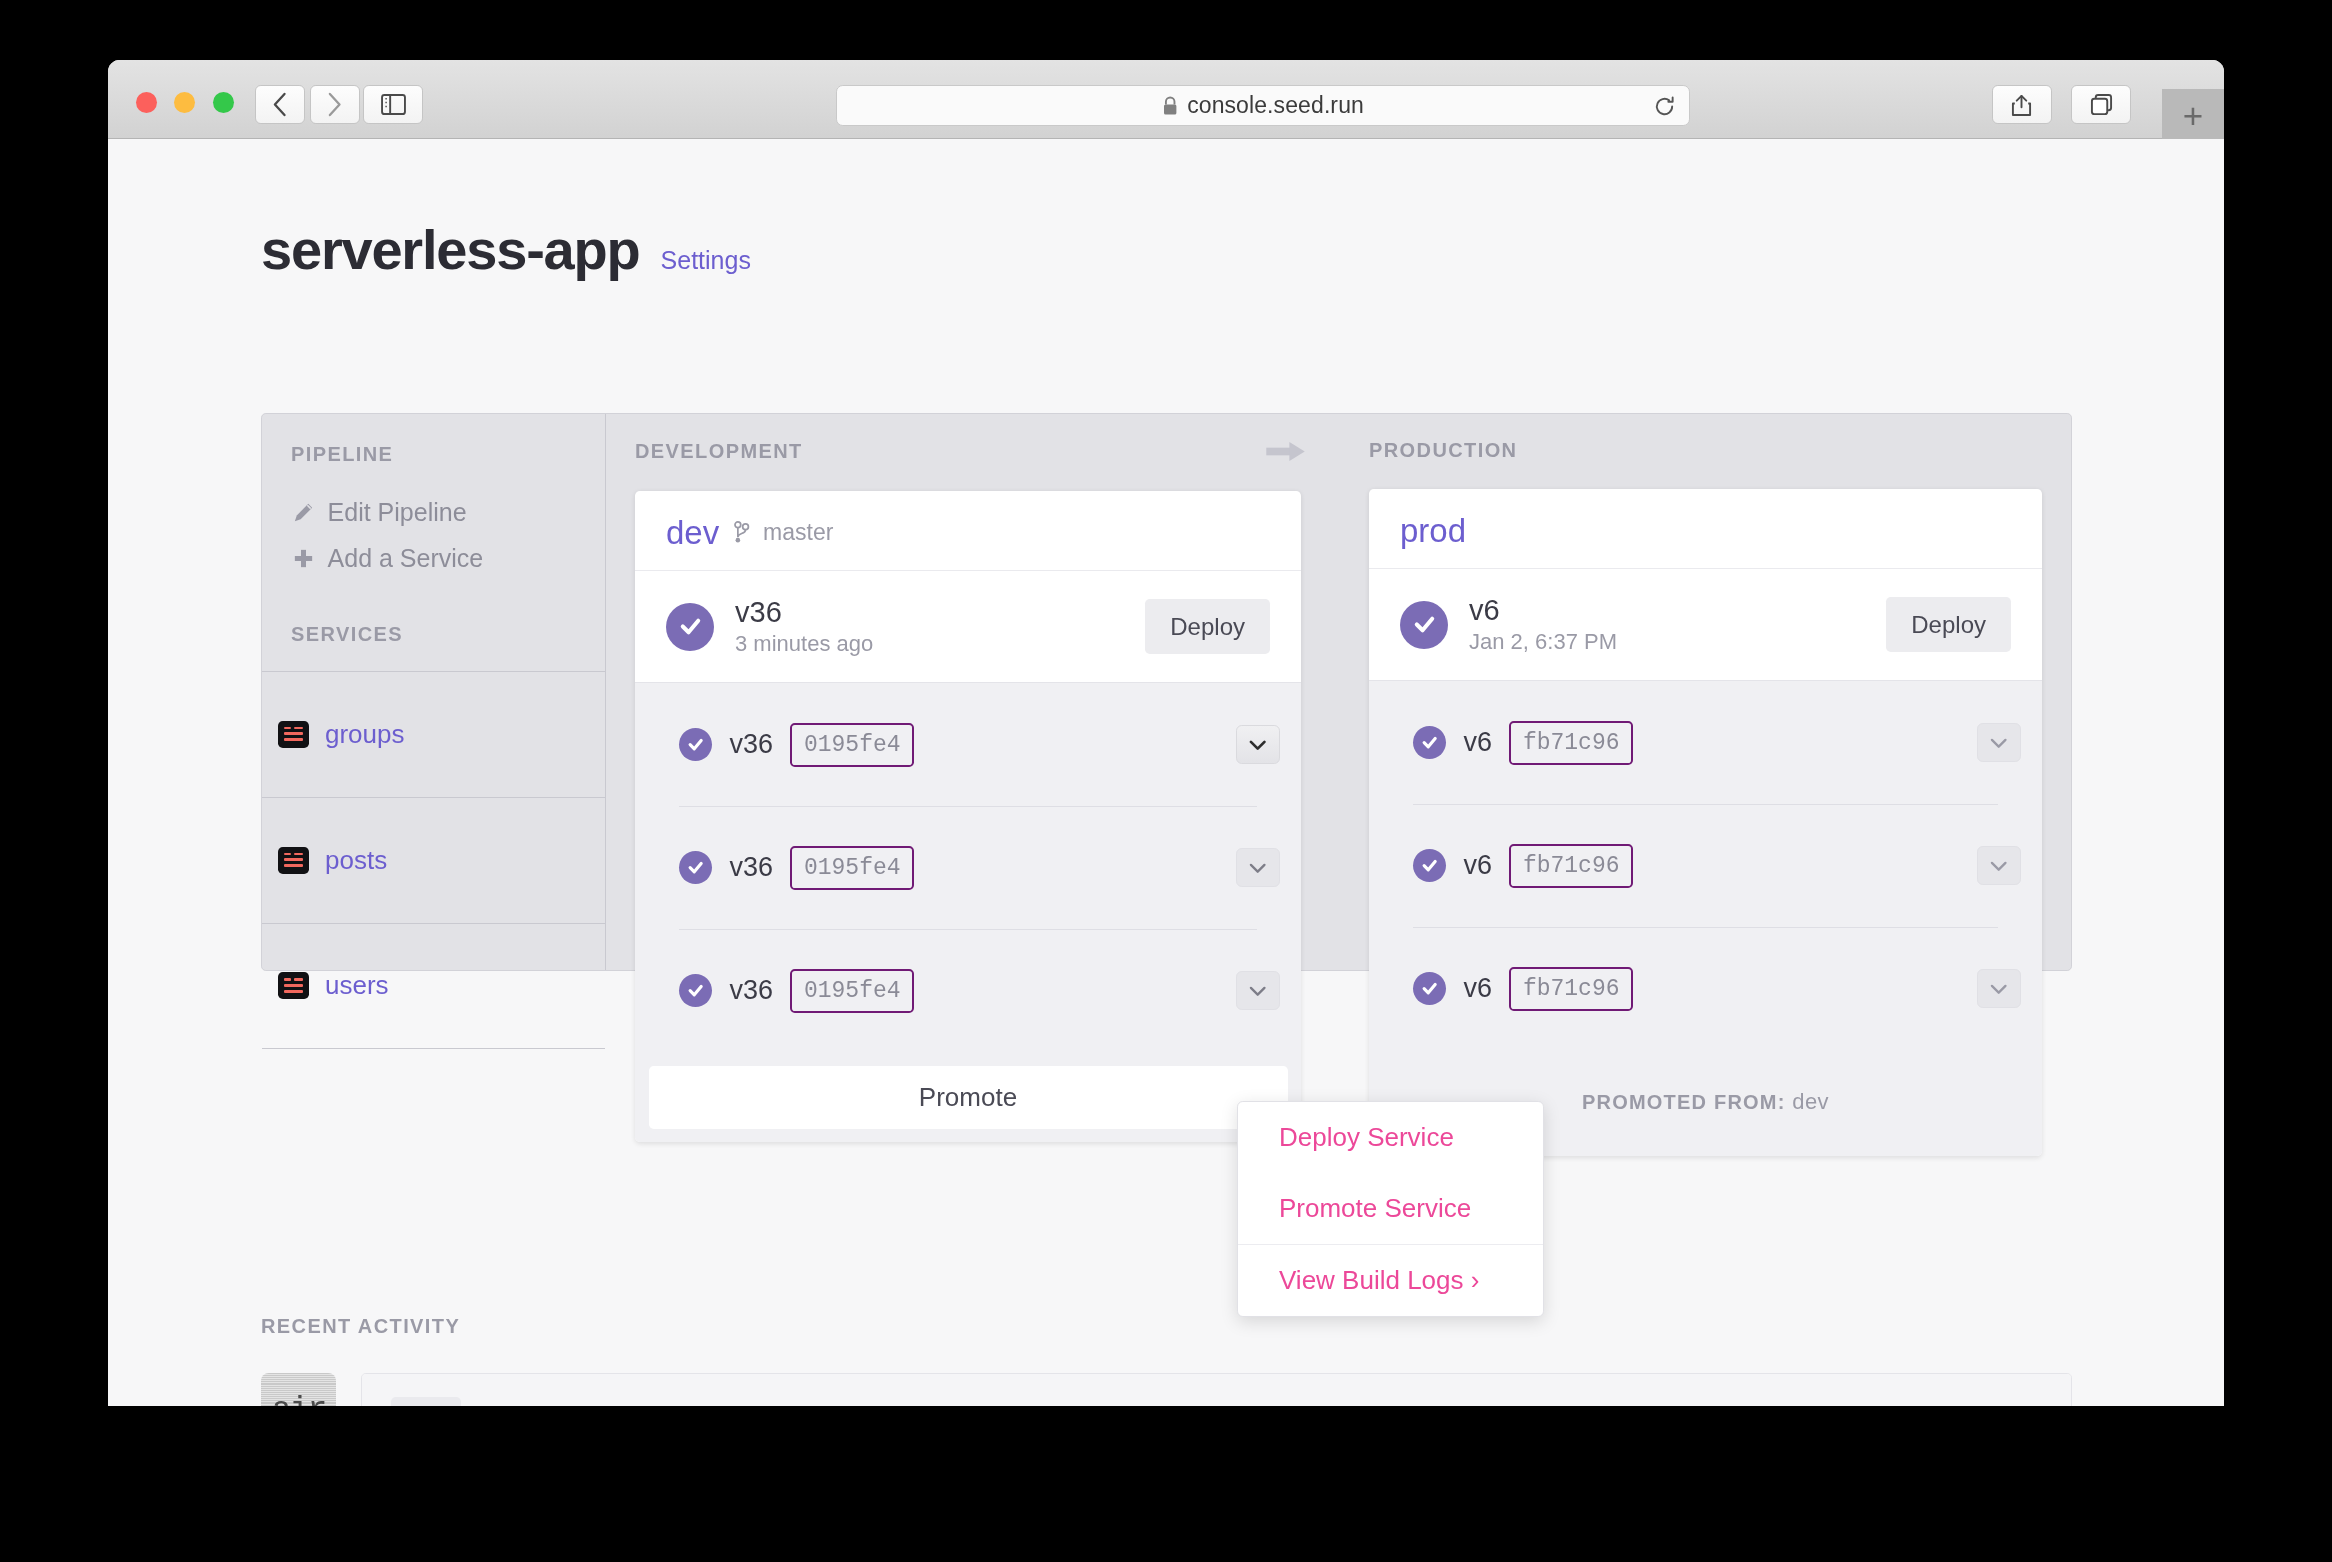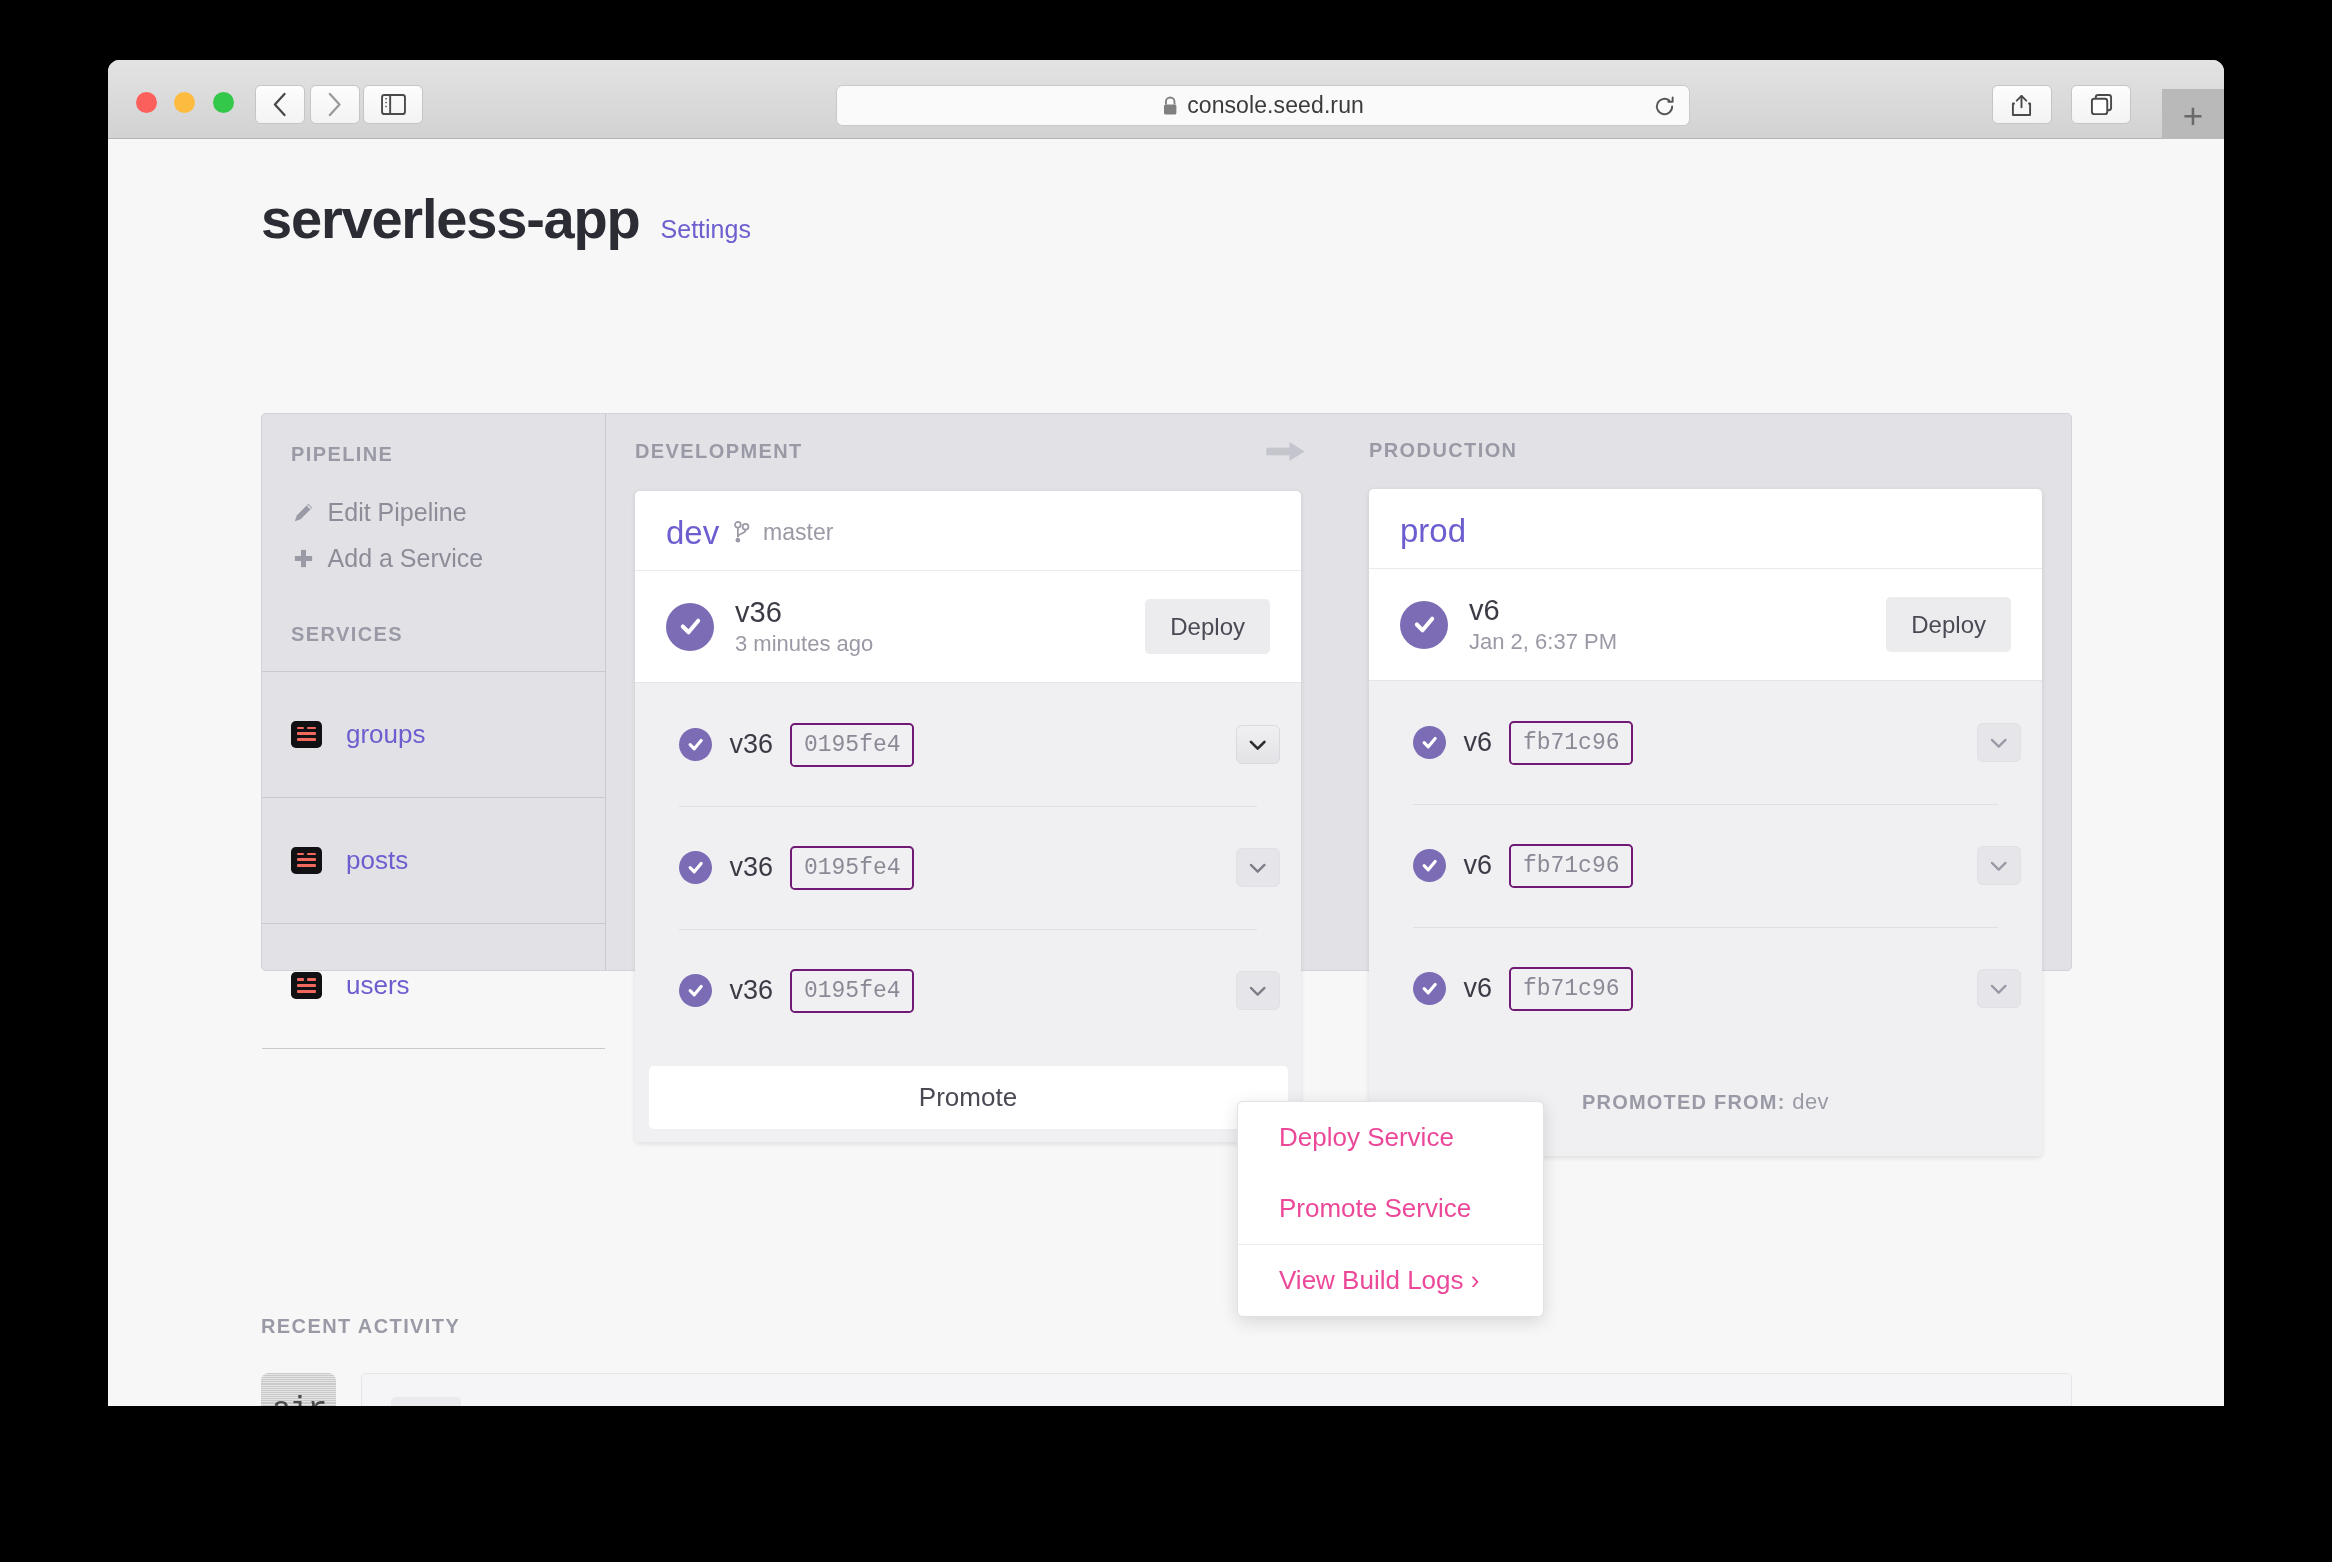--- a/index.html
+++ b/index.html
@@ -130,21 +130,21 @@
     position: relative;
     height: 1267px;
     background: #f7f7f8;
     overflow: hidden;
   }
 
   .page-header {
     display: flex;
     align-items: baseline;
     gap: 21px;
-    padding: 52px 0 0 153px;
+    padding: 83px 0 0 153px;
   }
   .page-title {
     font-size: 56px;
     font-weight: bold;
     color: #2c2c34;
     letter-spacing: -1.2px;
     line-height: 1;
   }
   .settings-link {
     font-size: 25px;
@@ -190,22 +190,22 @@
   }
   .sidebar-section-services {
     padding: 41px 0 0 29px;
   }
   .service-list { margin-top: 25px; }
   .service-item {
     height: 126px;
     border-top: 1px solid #c9c9d0;
     display: flex;
     align-items: center;
-    gap: 24px;
-    padding-left: 29px;
+    gap: 16px;
+    padding-left: 16px;
     box-sizing: border-box;
   }
   .service-item:last-of-type { border-bottom: 1px solid #c9c9d0; }
   .service-name {
     font-size: 26px;
     color: #6c5ecf;
   }
   .svc-icon {
     width: 31px; height: 27px;
     background: #111114;

